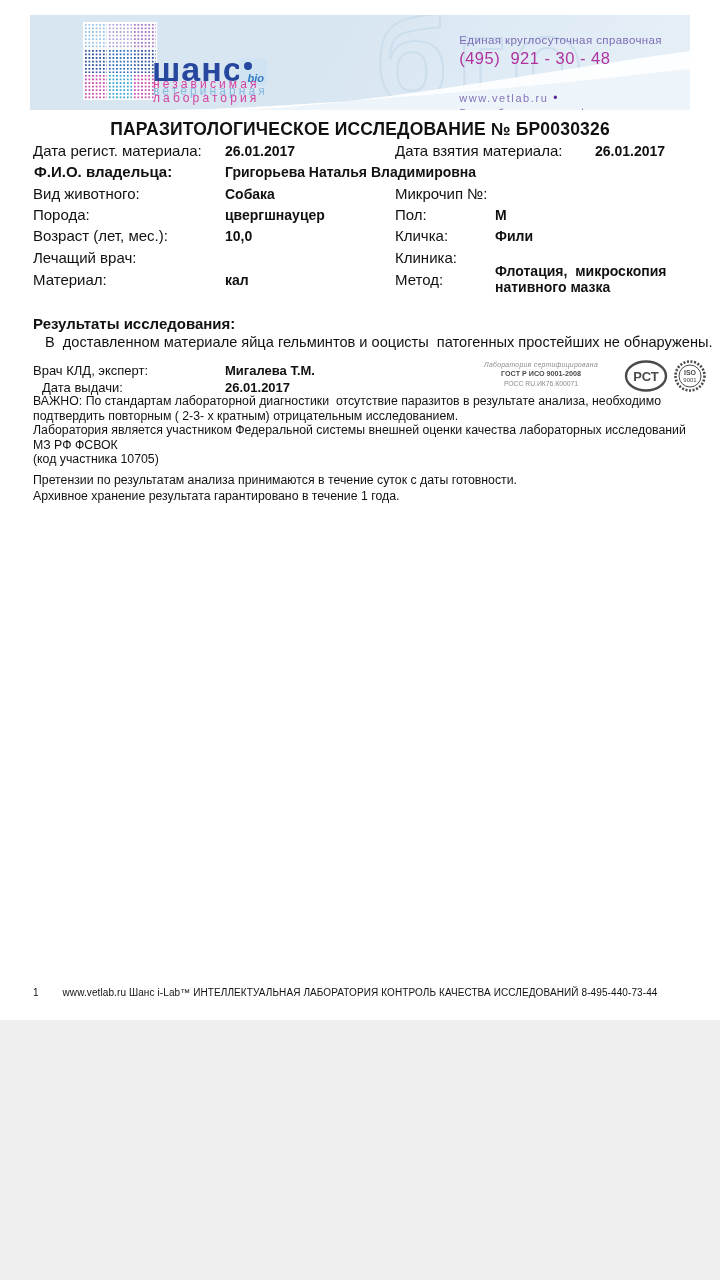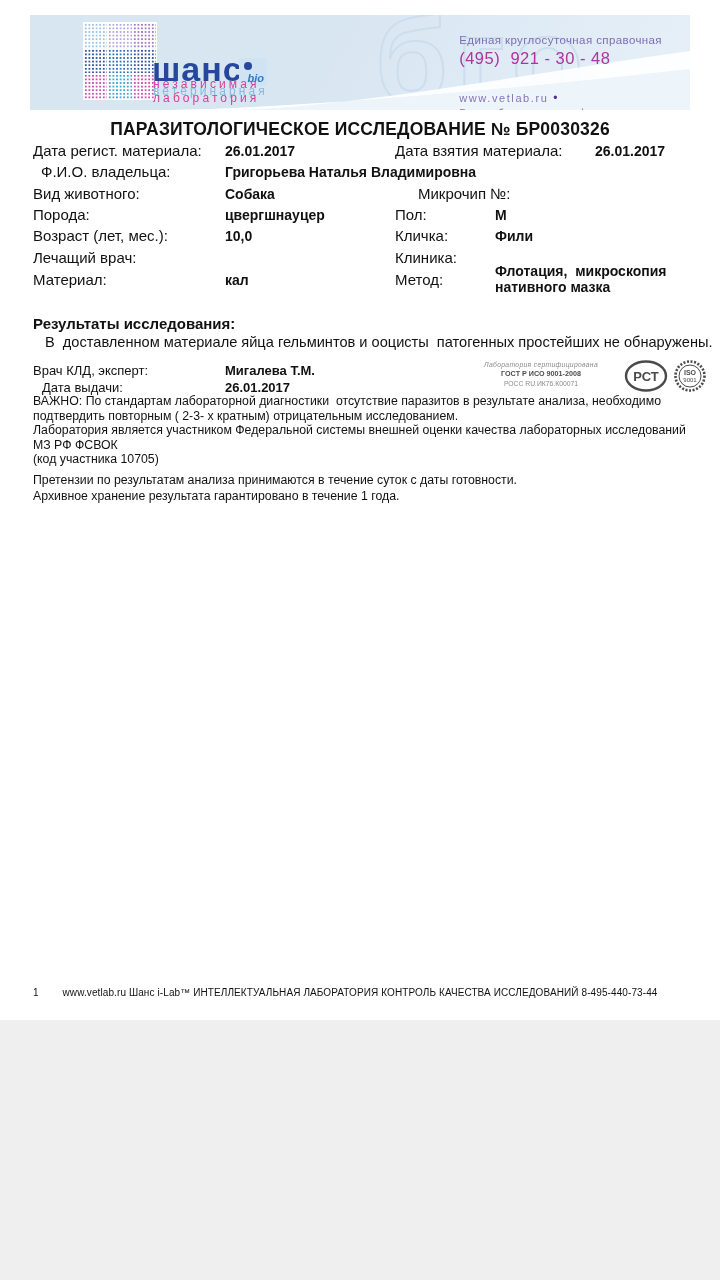--- a/index.html
+++ b/index.html
@@ -121,26 +121,26 @@
     </div>
   </div>
 
   <div class="doc-title">ПАРАЗИТОЛОГИЧЕСКОЕ ИССЛЕДОВАНИЕ № БР0030326</div>
 
   <span class="lab" style="left:33px; top:142px;">Дата регист. материала:</span>
   <span class="val" style="left:225px; top:143px;">26.01.2017</span>
   <span class="lab" style="left:395px; top:142px;">Дата взятия материала:</span>
   <span class="val" style="left:595px; top:143px;">26.01.2017</span>
 
-  <span class="lab" style="left:41px; top:163px;">Ф.И.О. владельца:</span>
+  <span class="lab" style="left:34px; top:163px;font-weight:bold;">Ф.И.О. владельца:</span>
   <span class="val" style="left:225px; top:164px;">Григорьева Наталья Владимировна</span>
 
   <span class="lab" style="left:33px; top:185px;">Вид животного:</span>
   <span class="val" style="left:225px; top:186px;">Собака</span>
-  <span class="lab" style="left:418px; top:185px;text-align:right;">Микрочип №:</span>
+  <span class="lab" style="left:395px; top:185px;text-align:right;">Микрочип №:</span>
   <span class="val" style="left:495px; top:186px;"></span>
 
   <span class="lab" style="left:33px; top:206px;">Порода:</span>
   <span class="val" style="left:225px; top:207px;">цвергшнауцер</span>
   <span class="lab" style="left:395px; top:206px;">Пол:</span>
   <span class="val" style="left:495px; top:207px;">М</span>
 
   <span class="lab" style="left:33px; top:227px;">Возраст (лет, мес.):</span>
   <span class="val" style="left:225px; top:228px;">10,0</span>
   <span class="lab" style="left:395px; top:227px;">Кличка:</span>

